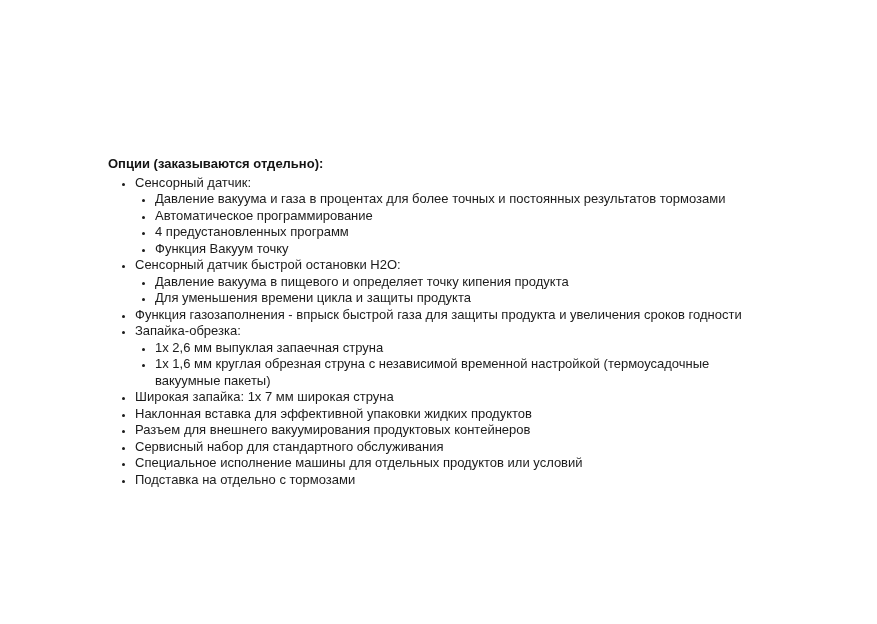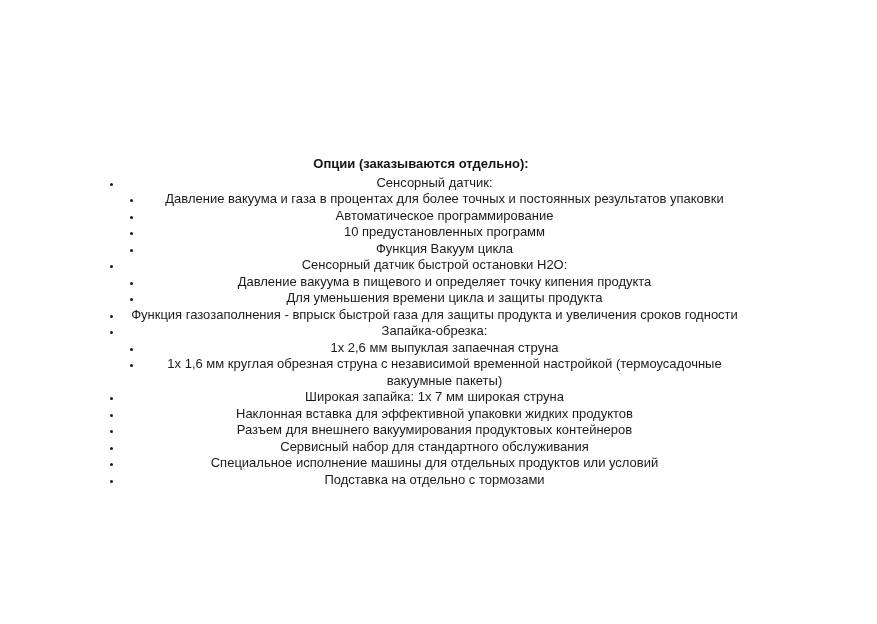--- a/index.html
+++ b/index.html
@@ -10,24 +10,23 @@
   body {
     width: 877px;
     height: 624px;
     position: relative;
     overflow: hidden;
     font-family: "Liberation Sans", "DejaVu Sans", sans-serif;
     color: #1b1b1b;
   }
   .doc-section {
     position: absolute;
-    left: 96px;
+    left: 108px;
     top: 156px;
     width: 650px;
-    text-align: center;
   }
   .section-title {
     margin: 0;
     font-size: 13px;
     font-weight: bold;
     line-height: 16.5px;
     color: #141414;
   }
   ul.options-list {
     margin: 2px 0 0 0;
@@ -49,24 +48,24 @@
     color: #1b1b1b;
   }
 </style>
 </head>
 <body>
 
 <div class="doc-section">
   <p class="section-title">Опции (заказываются отдельно):</p>
   <ul class="options-list">
       <li>Сенсорный датчик:<ul>
-          <li>Давление вакуума и газа в процентах для более точных и постоянных результатов упаковки</li>
+          <li>Давление вакуума и газа в процентах для более точных и постоянных результатов тормозами</li>
           <li>Автоматическое программирование</li>
-          <li>10 предустановленных программ</li>
-          <li>Функция Вакуум цикла</li>
+          <li>4 предустановленных программ</li>
+          <li>Функция Вакуум точку</li>
         </ul></li>
       <li>Сенсорный датчик быстрой остановки H2O:<ul>
           <li>Давление вакуума в пищевого и определяет точку кипения продукта</li>
           <li>Для уменьшения времени цикла и защиты продукта</li>
         </ul></li>
       <li>Функция газозаполнения - впрыск быстрой газа для защиты продукта и увеличения сроков годности</li>
       <li>Запайка-обрезка:<ul>
           <li>1x 2,6 мм выпуклая запаечная струна</li>
           <li>1x 1,6 мм круглая обрезная струна с независимой временной настройкой (термоусадочные вакуумные пакеты)</li>
         </ul></li>

